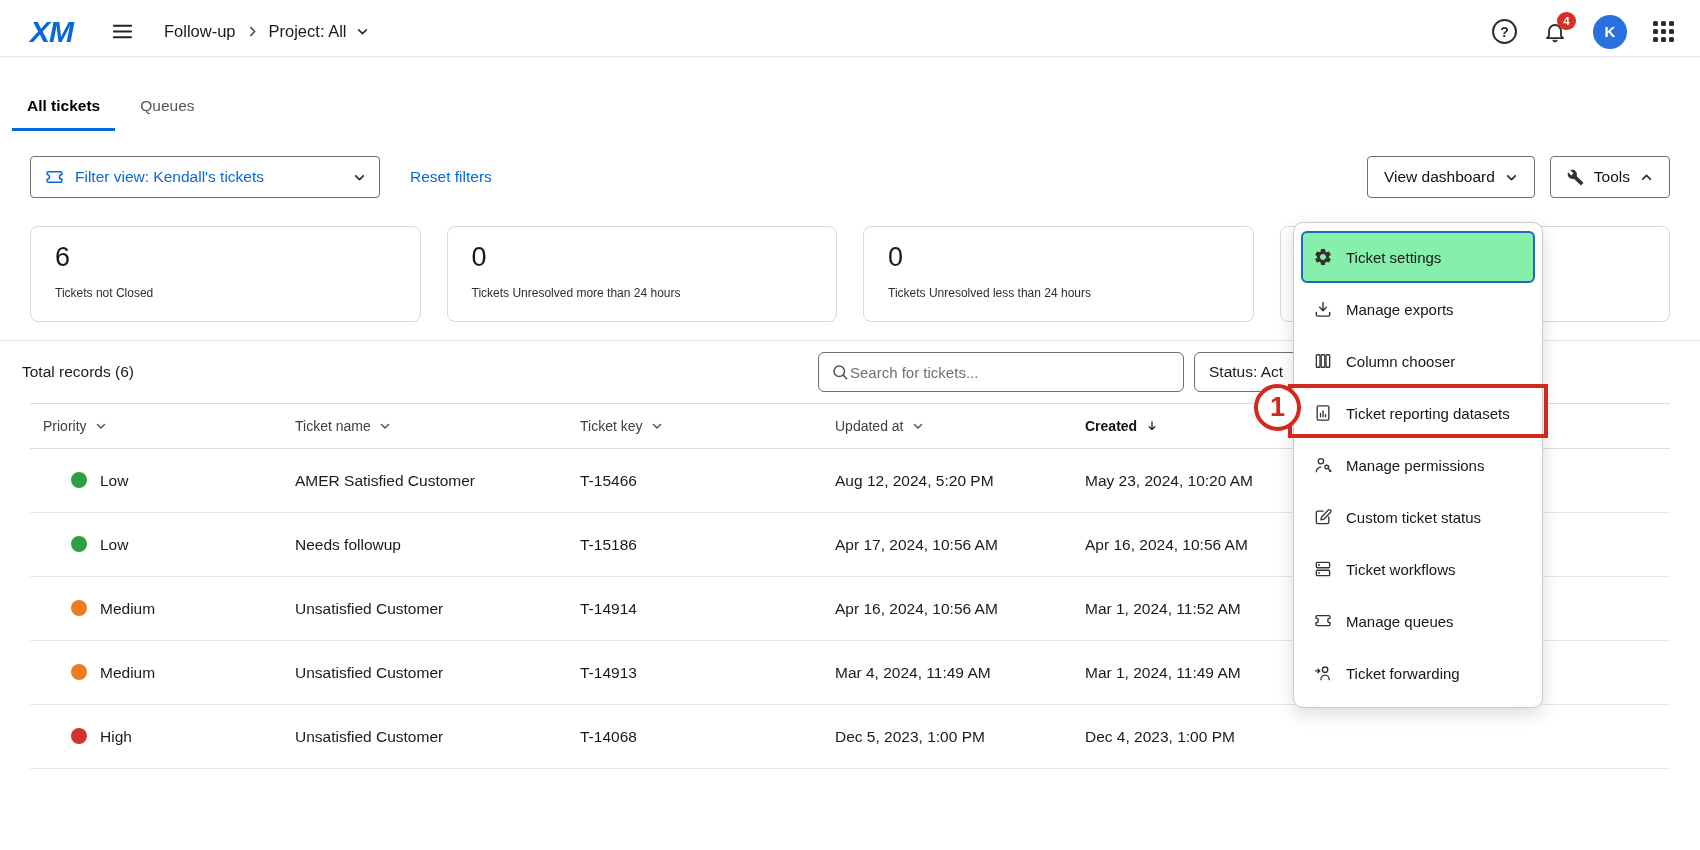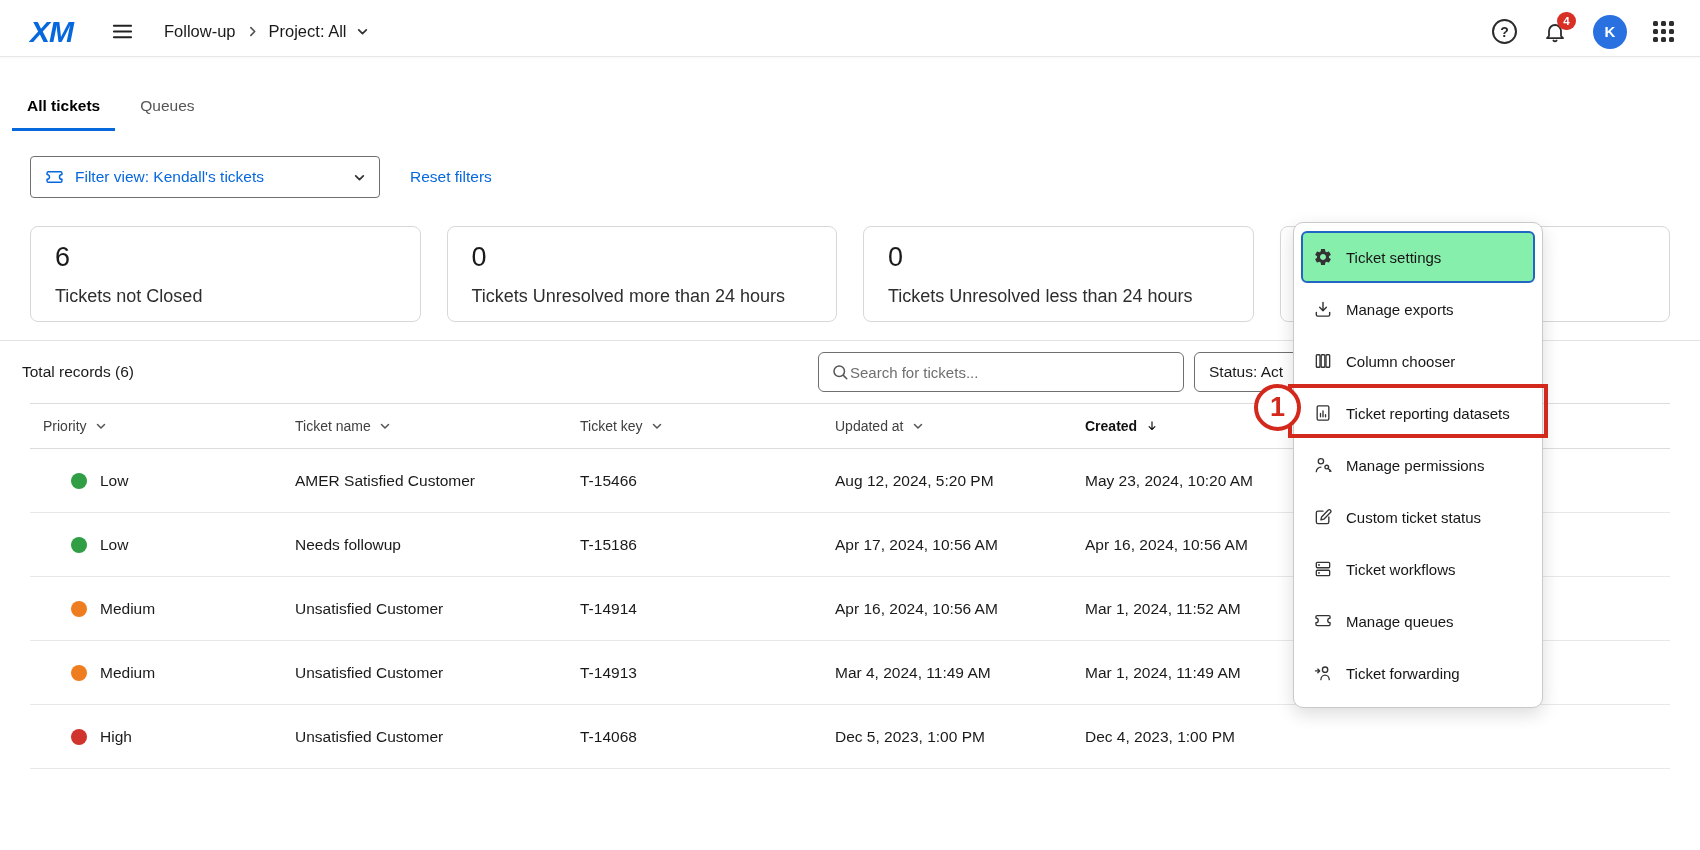--- a/index.html
+++ b/index.html
@@ -37,42 +37,42 @@
   .filter-view-btn .chev { margin-left:auto; display:flex; }
   .link { color:#0768dd; font-size:15.5px; cursor:pointer;text-align:center; }
   .right-btns { margin-left:auto; display:flex; gap:15px; }
   .btn { height:42px; border:1px solid #6f6f6f; border-radius:4px; background:#fff; padding:0 16px;
     font-size:15.5px; color:#111; display:flex; align-items:center; gap:10px; cursor:pointer; }
 
   
   .stats-row { display:flex; gap:26px; padding:0 30px; margin-top:28px; }
   .card { flex:1; height:96px; border:1px solid #d8d8d8; border-radius:8px; padding:15px 24px; overflow:hidden; white-space:nowrap; }
   .card-value { font-size:27px; }
-  .card-label { font-size:18px; color:#2e2e2e; margin-top:13px; }
+  .card-label { font-size:12px; color:#2e2e2e; margin-top:13px; }
 
   
   .records-section { margin-top:18px; border-top:1px solid #e3e3e3; position:relative; }
   .records-bar { position:relative; height:62px; }
   .total-records { position:absolute; left:22px; top:22px; font-size:15.5px; }
   .search-box { position:absolute; left:818px; top:11px; width:366px; height:40px;
     border:1px solid #6f6f6f; border-radius:6px; display:flex; align-items:center; gap:1px; padding:0 12px; background:#fff; }
   .search-box input { border:none; outline:none; flex:1; font-size:15px; font-family:inherit; color:#333; }
   .search-box input::placeholder { color:#6f6f6f; }
   .status-btn { position:absolute; left:1194px; top:11px; height:40px; width:200px;
     border:1px solid #6f6f6f; border-radius:6px; background:#fff; display:flex; align-items:center; gap:8px;
     padding:0 14px; font-size:15.5px; cursor:pointer; overflow:hidden; white-space:nowrap; }
 
   
   .tbl { margin:0 30px; }
   .thead, .trow { display:grid; grid-template-columns:252px 285px 255px 250px 1fr; padding-left:13px; align-items:center; }
   .thead { height:46px; border-top:1px solid #dcdcdc; border-bottom:1px solid #dcdcdc; }
   .th { display:flex; align-items:center; gap:8px; font-size:14px; color:#404040; cursor:pointer; }
   .th.sorted { color:#111; font-weight:bold; }
   .trow { height:64px; border-bottom:1px solid #e8e8e8; font-size:15.5px; cursor:pointer; }
-  .pri-cell { display:flex; align-items:center; gap:13px;padding-left:28px; }
+  .pri-cell { display:flex; align-items:flex-start; gap:13px;padding-left:28px; }
   .dot { width:16px; height:16px; border-radius:50%; flex:none; }
 
   
   .tools-menu { position:absolute; left:1293px; top:222px; width:250px; background:#fff;
     border:1px solid #c9c9c9; border-radius:10px; box-shadow:0 6px 18px rgba(0,0,0,.14); padding:8px 7px; z-index:50; }
   .menu-item { height:52px; display:flex; align-items:center; gap:13px; padding:0 10px;
     font-size:15px; color:#161616; border-radius:6px; border:2px solid transparent; cursor:pointer; }
   .menu-item.selected { border-color:#2166c0; background:#86efac; }
   .mi-icon { display:flex; flex:none; }
 
@@ -150,20 +150,43 @@
           </svg>
       </span>
       <span>Filter view: Kendall's tickets</span>
       <span class="chev">
         <svg width="13" height="13" viewBox="0 0 12 12" fill="none" stroke="#333" stroke-width="1.6" stroke-linecap="round" stroke-linejoin="round">
             <path d="M2.5 4.5L6 8l3.5-3.5"></path>
           </svg>
       </span>
     </div>
     <span class="link">Reset filters</span>
+    <div class="right-btns">
+      <div class="btn">
+        <span>View dashboard</span>
+        <span>
+          <svg width="13" height="13" viewBox="0 0 12 12" fill="none" stroke="#333" stroke-width="1.6" stroke-linecap="round" stroke-linejoin="round">
+              <path d="M2.5 4.5L6 8l3.5-3.5"></path>
+            </svg>
+        </span>
+      </div>
+      <div class="btn">
+        <span>
+          <svg width="17" height="17" viewBox="0 0 24 24">
+              <path d="M22.7 19l-9.1-9.1c.9-2.3.4-5-1.5-6.9-2-2-5-2.4-7.4-1.3L9 6 6 9 1.6 4.7C.4 7.1.9 10.1 2.9 12.1c1.9 1.9 4.6 2.4 6.9 1.5l9.1 9.1c.4.4 1 .4 1.4 0l2.3-2.3c.5-.4.5-1.1.1-1.4z" fill="#333"></path>
+            </svg>
+        </span>
+        <span>Tools</span>
+        <span>
+          <svg width="13" height="13" viewBox="0 0 12 12" fill="none" stroke="#333" stroke-width="1.6" stroke-linecap="round" stroke-linejoin="round">
+              <path d="M2.5 7.5L6 4l3.5 3.5"></path>
+            </svg>
+        </span>
+      </div>
+    </div>
   </div>
 
   <div class="stats-row">
     <div class="card">
       <div class="card-value">6</div>
       <div class="card-label">Tickets not Closed</div>
     </div>
     <div class="card">
       <div class="card-value">0</div>
       <div class="card-label">Tickets Unresolved more than 24 hours</div>

